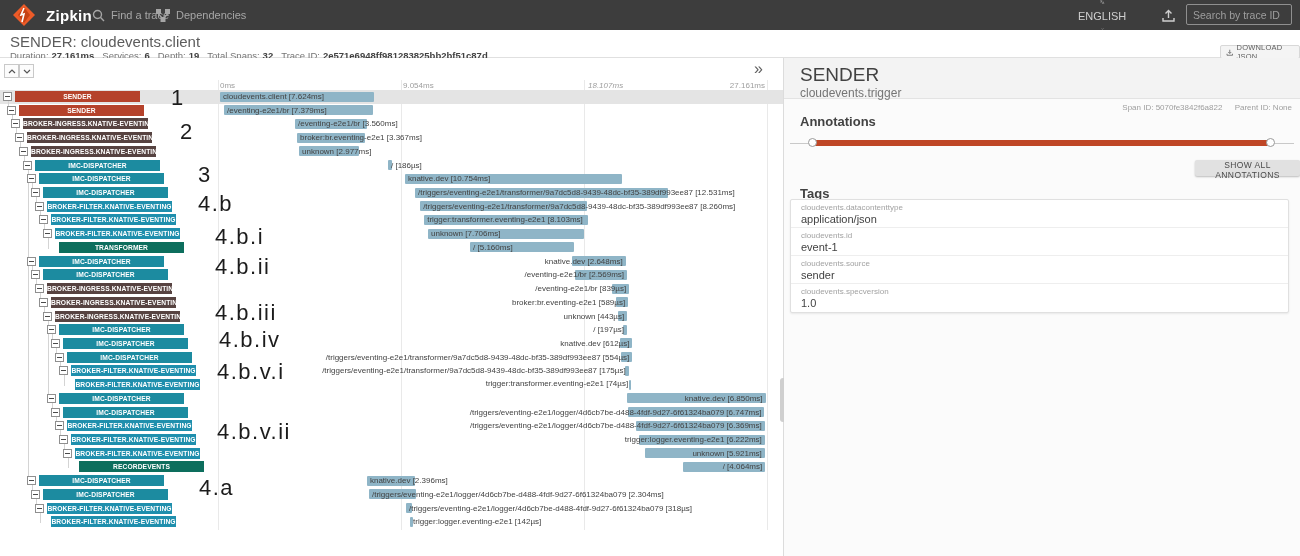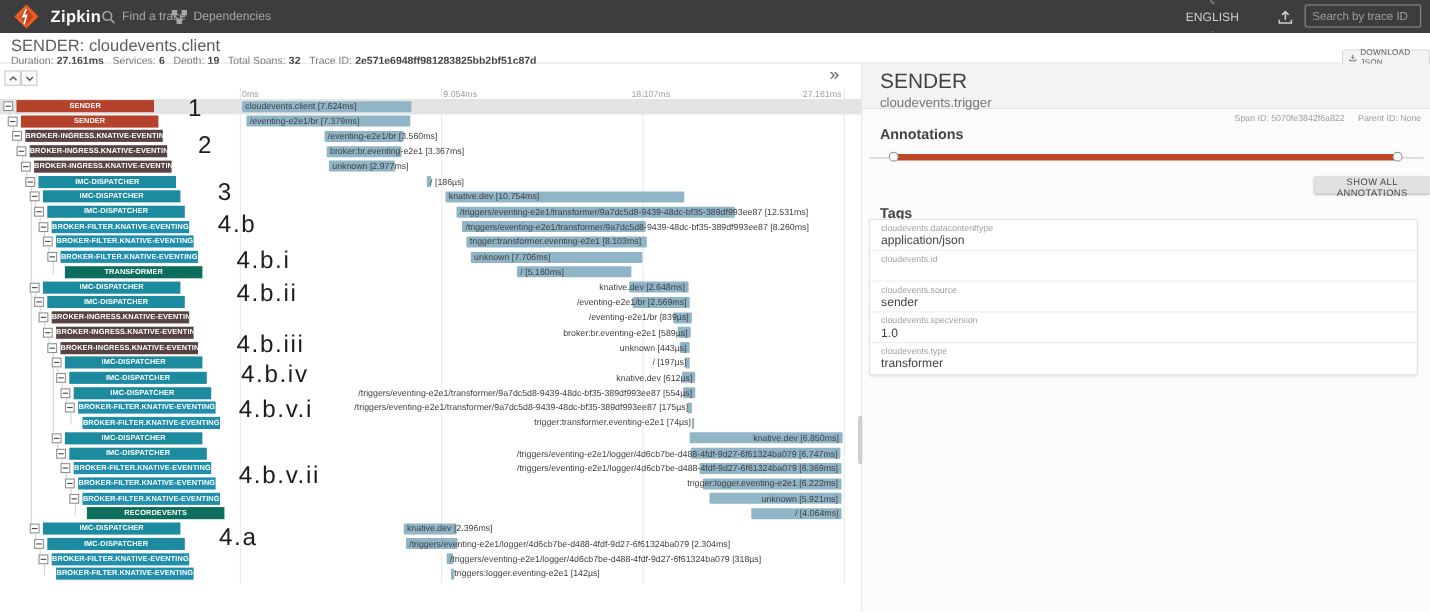--- a/index.html
+++ b/index.html
@@ -151,21 +151,21 @@
           <polyline points="1,1 4,4 7,1" stroke="#555" stroke-width="1.2" fill="none"></polyline>
         </svg>
     </div>
     <div id="collapse-right">»</div>
     <div id="grid">
         <div class="gridline" style="left:218px;"></div>
         <div class="tick-label" style="left:220px;">0ms</div>
         <div class="gridline" style="left:401px;"></div>
         <div class="tick-label" style="left:403px;">9.054ms</div>
         <div class="gridline" style="left:584px;"></div>
-        <div class="tick-label" style="left:574px;">18.107ms</div>
+        <div class="tick-label" style="left:588px;font-style:italic;">18.107ms</div>
         <div class="gridline" style="left:767px;"></div>
         <div class="tick-label" style="right:18px;">27.161ms</div>
       </div>
     <div id="rows">
         <div class="sel-row" style="top:32px;height:13.72px;"></div>
         <div class="guide" style="left:7.5px;top:43px;width:1px;height:9.719999999999999px;"></div>
         <div class="guide" style="left:7.5px;top:52.72px;width:0.5px;height:1px;"></div>
         <div class="guide" style="left:11.5px;top:56.72px;width:1px;height:9.719999999999999px;"></div>
         <div class="guide" style="left:11.5px;top:66.44px;width:0.5px;height:1px;"></div>
         <div class="guide" style="left:15.5px;top:70.44px;width:1px;height:9.719999999999999px;"></div>
@@ -395,21 +395,21 @@
         <div class="span-bar" style="left:368.9896542837156px;top:431.38px;width:46.570303007989395px;background:#8fb5c7;"></div>
         <div class="span-label" style="left:371.9896542837156px;top:431.88px;">/triggers/eventing-e2e1/logger/4d6cb7be-d488-4fdf-9d27-6f61324ba079 [2.304ms]</div>
         <div class="expand-box" style="left:35px;top:445.6px;">
           <i></i>
         </div>
         <div class="svc-badge" style="left:47px;top:444.6px;background:#1f8fad;">BROKER-FILTER.KNATIVE-EVENTING</div>
         <div class="span-bar" style="left:405.97908766245723px;top:445.1px;width:6.427672029748536px;background:#8fb5c7;"></div>
         <div class="span-label" style="left:408.97908766245723px;top:445.6px;">/triggers/eventing-e2e1/logger/4d6cb7be-d488-4fdf-9d27-6f61324ba079 [318µs]</div>
         <div class="svc-badge" style="left:51px;top:458.32px;background:#1f8fad;">BROKER-FILTER.KNATIVE-EVENTING</div>
         <div class="span-bar" style="left:410.02164868745626px;top:458.82px;width:2.8702183277493463px;background:#8fb5c7;"></div>
-        <div class="span-label" style="left:413.02164868745626px;top:459.32px;">triggers:logger.eventing-e2e1 [142µs]</div>
+        <div class="span-label" style="left:413.02164868745626px;top:459.32px;">trigger:logger.eventing-e2e1 [142µs]</div>
       </div>
   </div>
 
   <div id="overlay">
       <div class="hand-note" style="left:171px;top:87px;">1</div>
       <div class="hand-note" style="left:180px;top:121px;">2</div>
       <div class="hand-note" style="left:198px;top:164px;">3</div>
       <div class="hand-note" style="left:198px;top:193px;">4.b</div>
       <div class="hand-note" style="left:215px;top:226px;">4.b.i</div>
       <div class="hand-note" style="left:215px;top:256px;">4.b.ii</div>
@@ -438,29 +438,26 @@
     <div class="anno-dot" style="left:482px;"></div>
     <button id="show-all-btn">SHOW ALL ANNOTATIONS</button>
     <div class="section-title" style="top:128px;">Tags</div>
     <div id="tags-card">
         <div class="tag-row">
        <div class="tag-key">cloudevents.datacontenttype</div>
        <div class="tag-value">application/json</div>
      </div>
         <div class="tag-row">
        <div class="tag-key">cloudevents.id</div>
+       <div class="tag-value">event-1</div>
      </div>
         <div class="tag-row">
        <div class="tag-key">cloudevents.source</div>
        <div class="tag-value">sender</div>
      </div>
         <div class="tag-row">
        <div class="tag-key">cloudevents.specversion</div>
        <div class="tag-value">1.0</div>
      </div>
-        <div class="tag-row">
-       <div class="tag-key">cloudevents.type</div>
-       <div class="tag-value">transformer</div>
-     </div>
       </div>
   </div>
 
 </div>
 
 </body></html>

